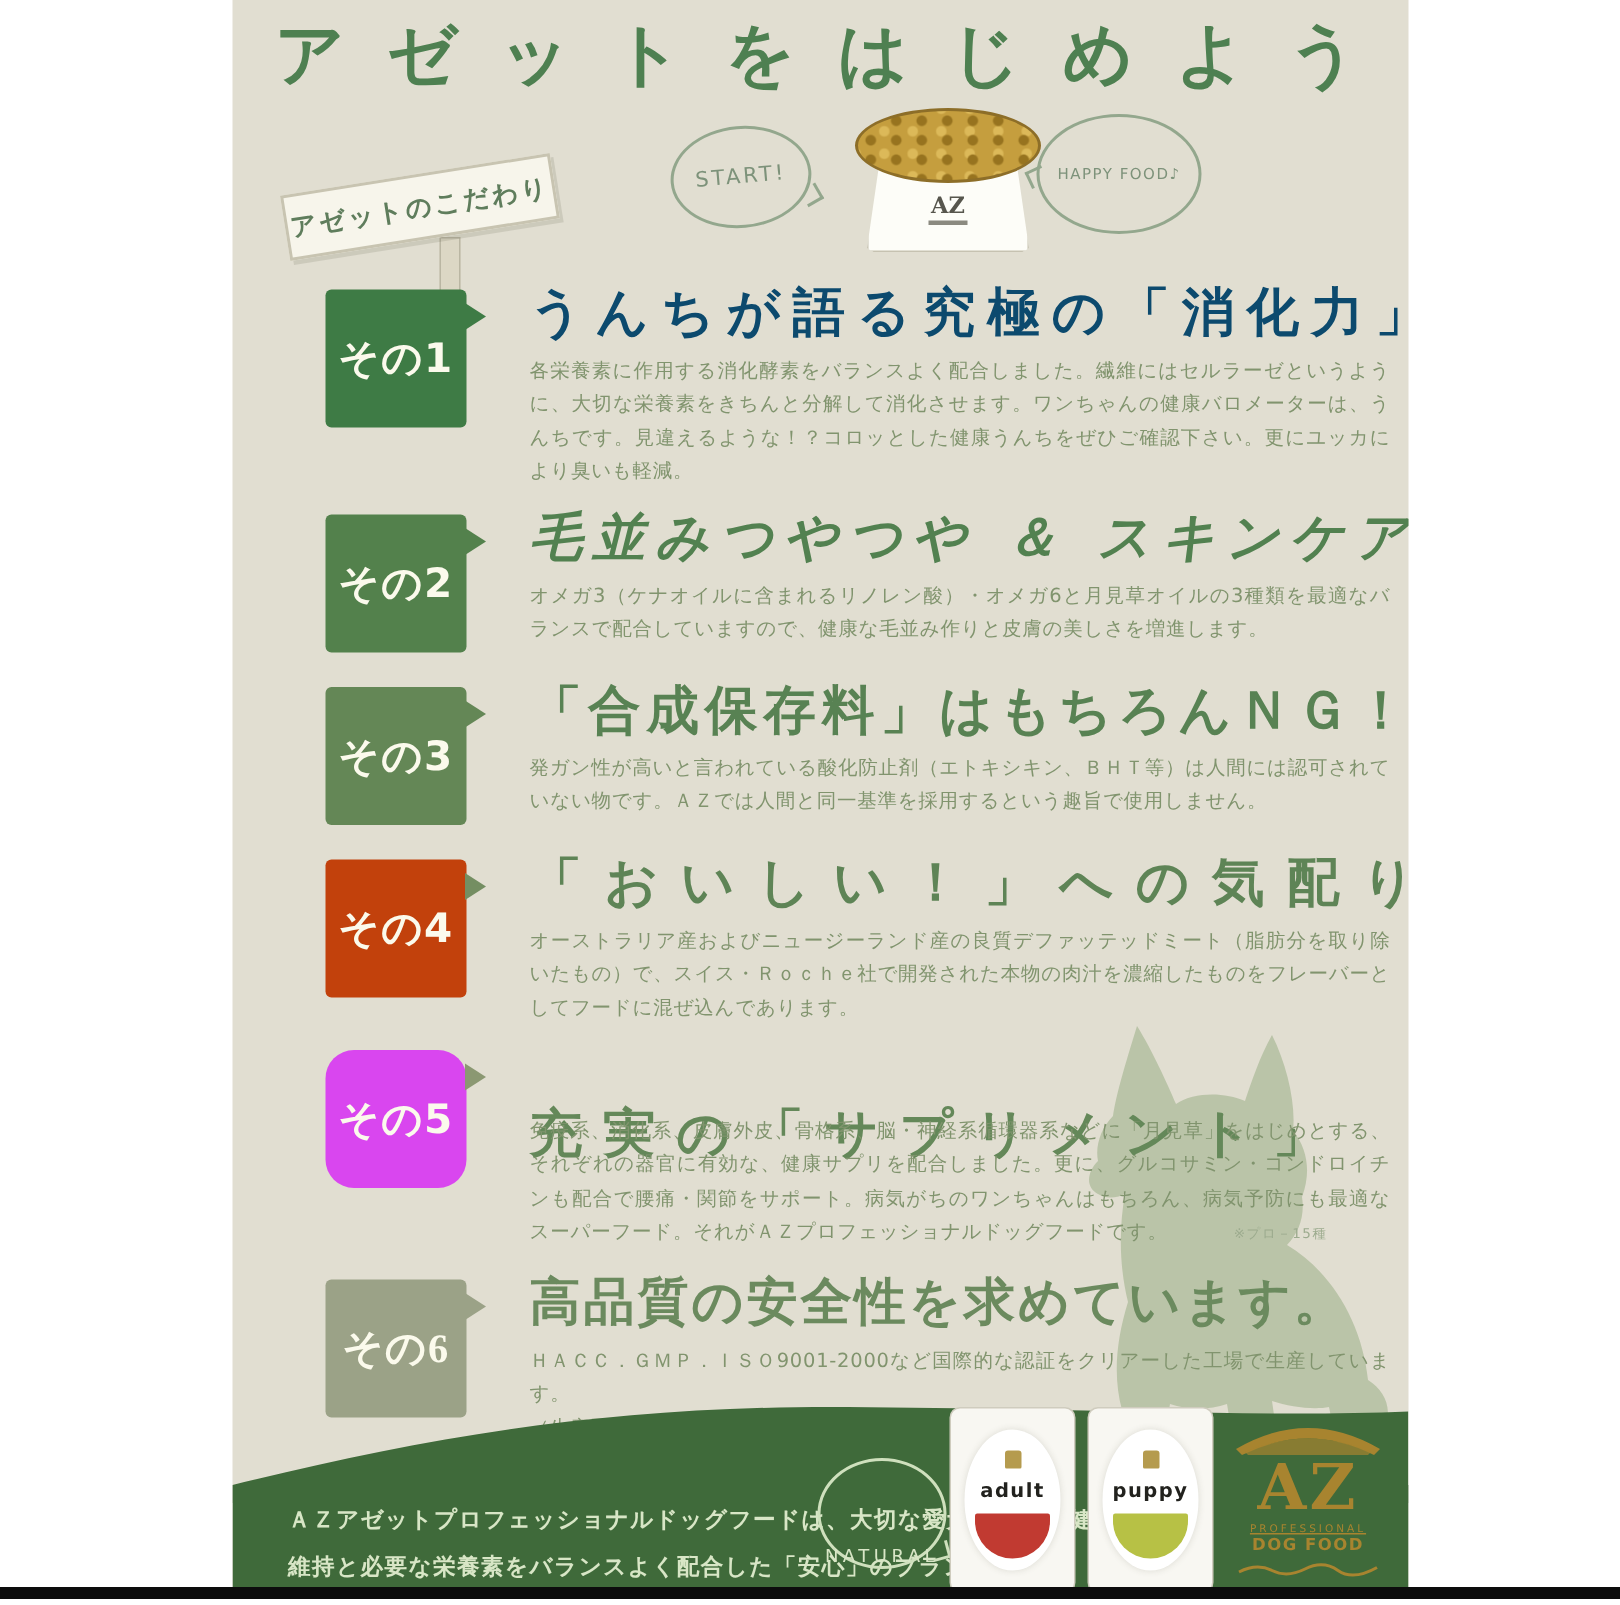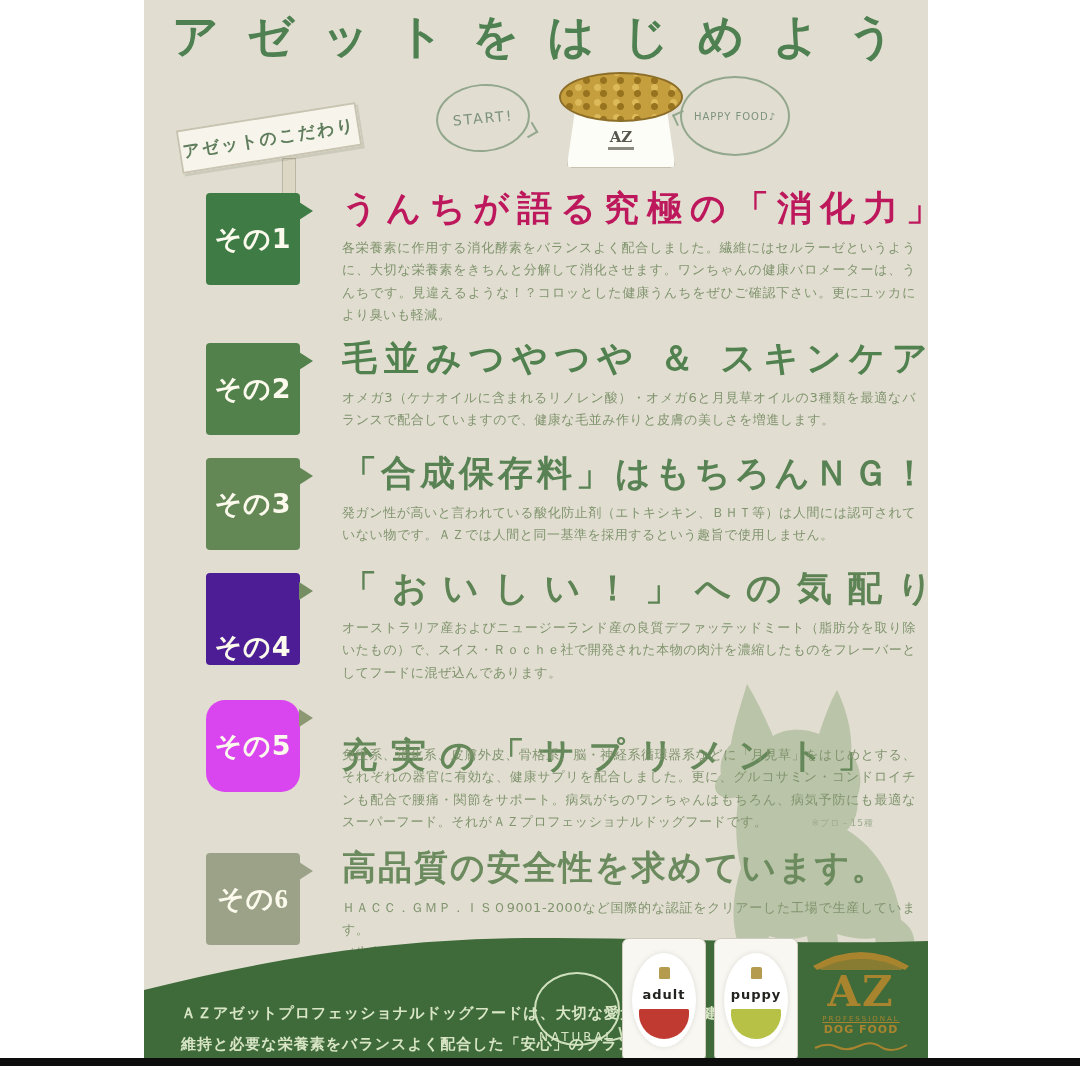--- a/index.html
+++ b/index.html
@@ -4,21 +4,21 @@
 <style>
   * { box-sizing: border-box; margin: 0; padding: 0; }
   html,body { width:1080px; height:1070px; }
   body {
     background:#ffffff;
     font-family:"DejaVu Sans", sans-serif;
     position:relative;
     overflow:hidden;
   }
   .panel {
-    position:absolute; left:144px; top:0; width:784px; height:1062px;
+    position:absolute; left:155px; top:0; width:784px; height:1062px;
     background:#e1ded1; overflow:hidden;
   }
   .black-bar { position:absolute; left:0; top:1058px; width:1080px; height:8px; background:#0c0c0c; z-index:9; }
 
   
   .title {
     position:absolute; top:6px; left:28px; z-index:2;
     font-size:46px; font-weight:700; color:#4e8051;
     letter-spacing:28px; white-space:nowrap;
   }
@@ -79,21 +79,21 @@
     display:flex; align-items:center; justify-content:center;
     color:#fbfaec; font-weight:700; font-size:27px; letter-spacing:1px;
   }
   .badge-arrow {
     position:absolute; right:-13px; top:9px; width:0; height:0;
     border-top:9px solid transparent; border-bottom:9px solid transparent;
     border-left:14px solid #4c7f4e;
   }
   .heading { position:absolute; left:198px; top:0; font-size:35px; font-weight:700; white-space:nowrap; color:#4c7f4e; }
   .s1 .heading { letter-spacing:8px; }
-  .s2 .heading { letter-spacing:7px; }
+  .s2 .heading { letter-spacing:7px;font-style:italic; }
   .s3 .heading { letter-spacing:4px;font-family:Liberation Mono, monospace; }
   .s4 .heading { letter-spacing:15px; }
   .s5 .heading { letter-spacing:14px; }
   .s6 .heading { letter-spacing:2px; font-size:34px; }
   .body-text {
     position:absolute; left:198px; top:52px; width:574px;
     font-size:13px; line-height:1.72; color:#81946e; letter-spacing:.5px;
     white-space:pre-line; text-align:justify;
   }
   .body-note { font-size:9px; color:#9cab8e; margin-left:44px; letter-spacing:1px; }
@@ -167,21 +167,21 @@
 
   <svg class="dog" viewBox="0 0 242 272" xmlns="http://www.w3.org/2000/svg">
     <path fill="#b6c1a4" opacity="0.92" d="M58,2 C50,28 44,48 42,62 C34,70 30,82 32,92 C24,100 24,110 32,114 C38,118 46,116 50,114 C46,136 46,162 52,186 C44,212 42,236 48,258 L46,266 L78,266 L80,254 C92,258 106,258 118,254 L120,266 L150,266 L148,252 C160,256 176,258 186,256 L188,266 L224,266 C228,256 222,244 212,238 C208,200 188,166 158,148 C166,140 170,128 168,116 C174,100 172,84 162,72 C164,54 158,28 148,8 C140,22 134,40 130,52 C116,46 96,46 84,54 C78,40 68,18 58,2 Z"></path>
   </svg>
 
   <div class="section s1">
     <div class="badge" style="background: rgb(62, 123, 69);">
       <span>その1</span>
       <span class="badge-arrow" style="border-left-color: rgb(62, 123, 69);"></span>
     </div>
-    <div class="heading" style="color: #be185d;">うんちが語る究極の「消化力」</div>
+    <div class="heading" style="color: #0c4a6e;">うんちが語る究極の「消化力」</div>
     <div class="body-text"><span>各栄養素に作用する消化酵素をバランスよく配合しました。繊維にはセルラーゼというように、大切な栄養素をきちんと分解して消化させます。ワンちゃんの健康バロメーターは、うんちです。見違えるような！？コロッとした健康うんちをぜひご確認下さい。更にユッカにより臭いも軽減。</span></div>
   </div>
 
   <div class="section s2">
     <div class="badge" style="background: rgb(83, 129, 76);">
       <span>その2</span>
       <span class="badge-arrow" style="border-left-color: rgb(83, 129, 76);"></span>
     </div>
     <div class="heading" style="color: rgb(82, 129, 80);">毛並みつやつや ＆ スキンケア</div>
     <div class="body-text"><span>オメガ3（ケナオイルに含まれるリノレン酸）・オメガ6と月見草オイルの3種類を最適なバランスで配合していますので、健康な毛並み作りと皮膚の美しさを増進します。</span></div>
@@ -190,21 +190,21 @@
   <div class="section s3">
     <div class="badge" style="background: rgb(100, 135, 86);">
       <span>その3</span>
       <span class="badge-arrow" style="border-left-color: rgb(100, 135, 86);"></span>
     </div>
     <div class="heading" style="color: rgb(88, 130, 83);">「合成保存料」はもちろんＮＧ！</div>
     <div class="body-text"><span>発ガン性が高いと言われている酸化防止剤（エトキシキン、ＢＨＴ等）は人間には認可されていない物です。ＡＺでは人間と同一基準を採用するという趣旨で使用しません。</span></div>
   </div>
 
   <div class="section s4">
-    <div class="badge" style="background: #4c1d95; align-items: flex-end;">
+    <div class="badge" style="background: #c2410c;">
       <span>その4</span>
       <span class="badge-arrow" style="border-left-color: rgb(116, 142, 98);"></span>
     </div>
     <div class="heading" style="color: rgb(94, 132, 86);">「おいしい！」への気配り</div>
     <div class="body-text"><span>オーストラリア産およびニュージーランド産の良質デファッテッドミート（脂肪分を取り除いたもの）で、スイス・Ｒｏｃｈｅ社で開発された本物の肉汁を濃縮したものをフレーバーとしてフードに混ぜ込んであります。</span></div>
   </div>
 
   <div class="section s5">
     <div class="badge" style="background: #d946ef; border-radius: 19px;">
       <span>その5</span>

